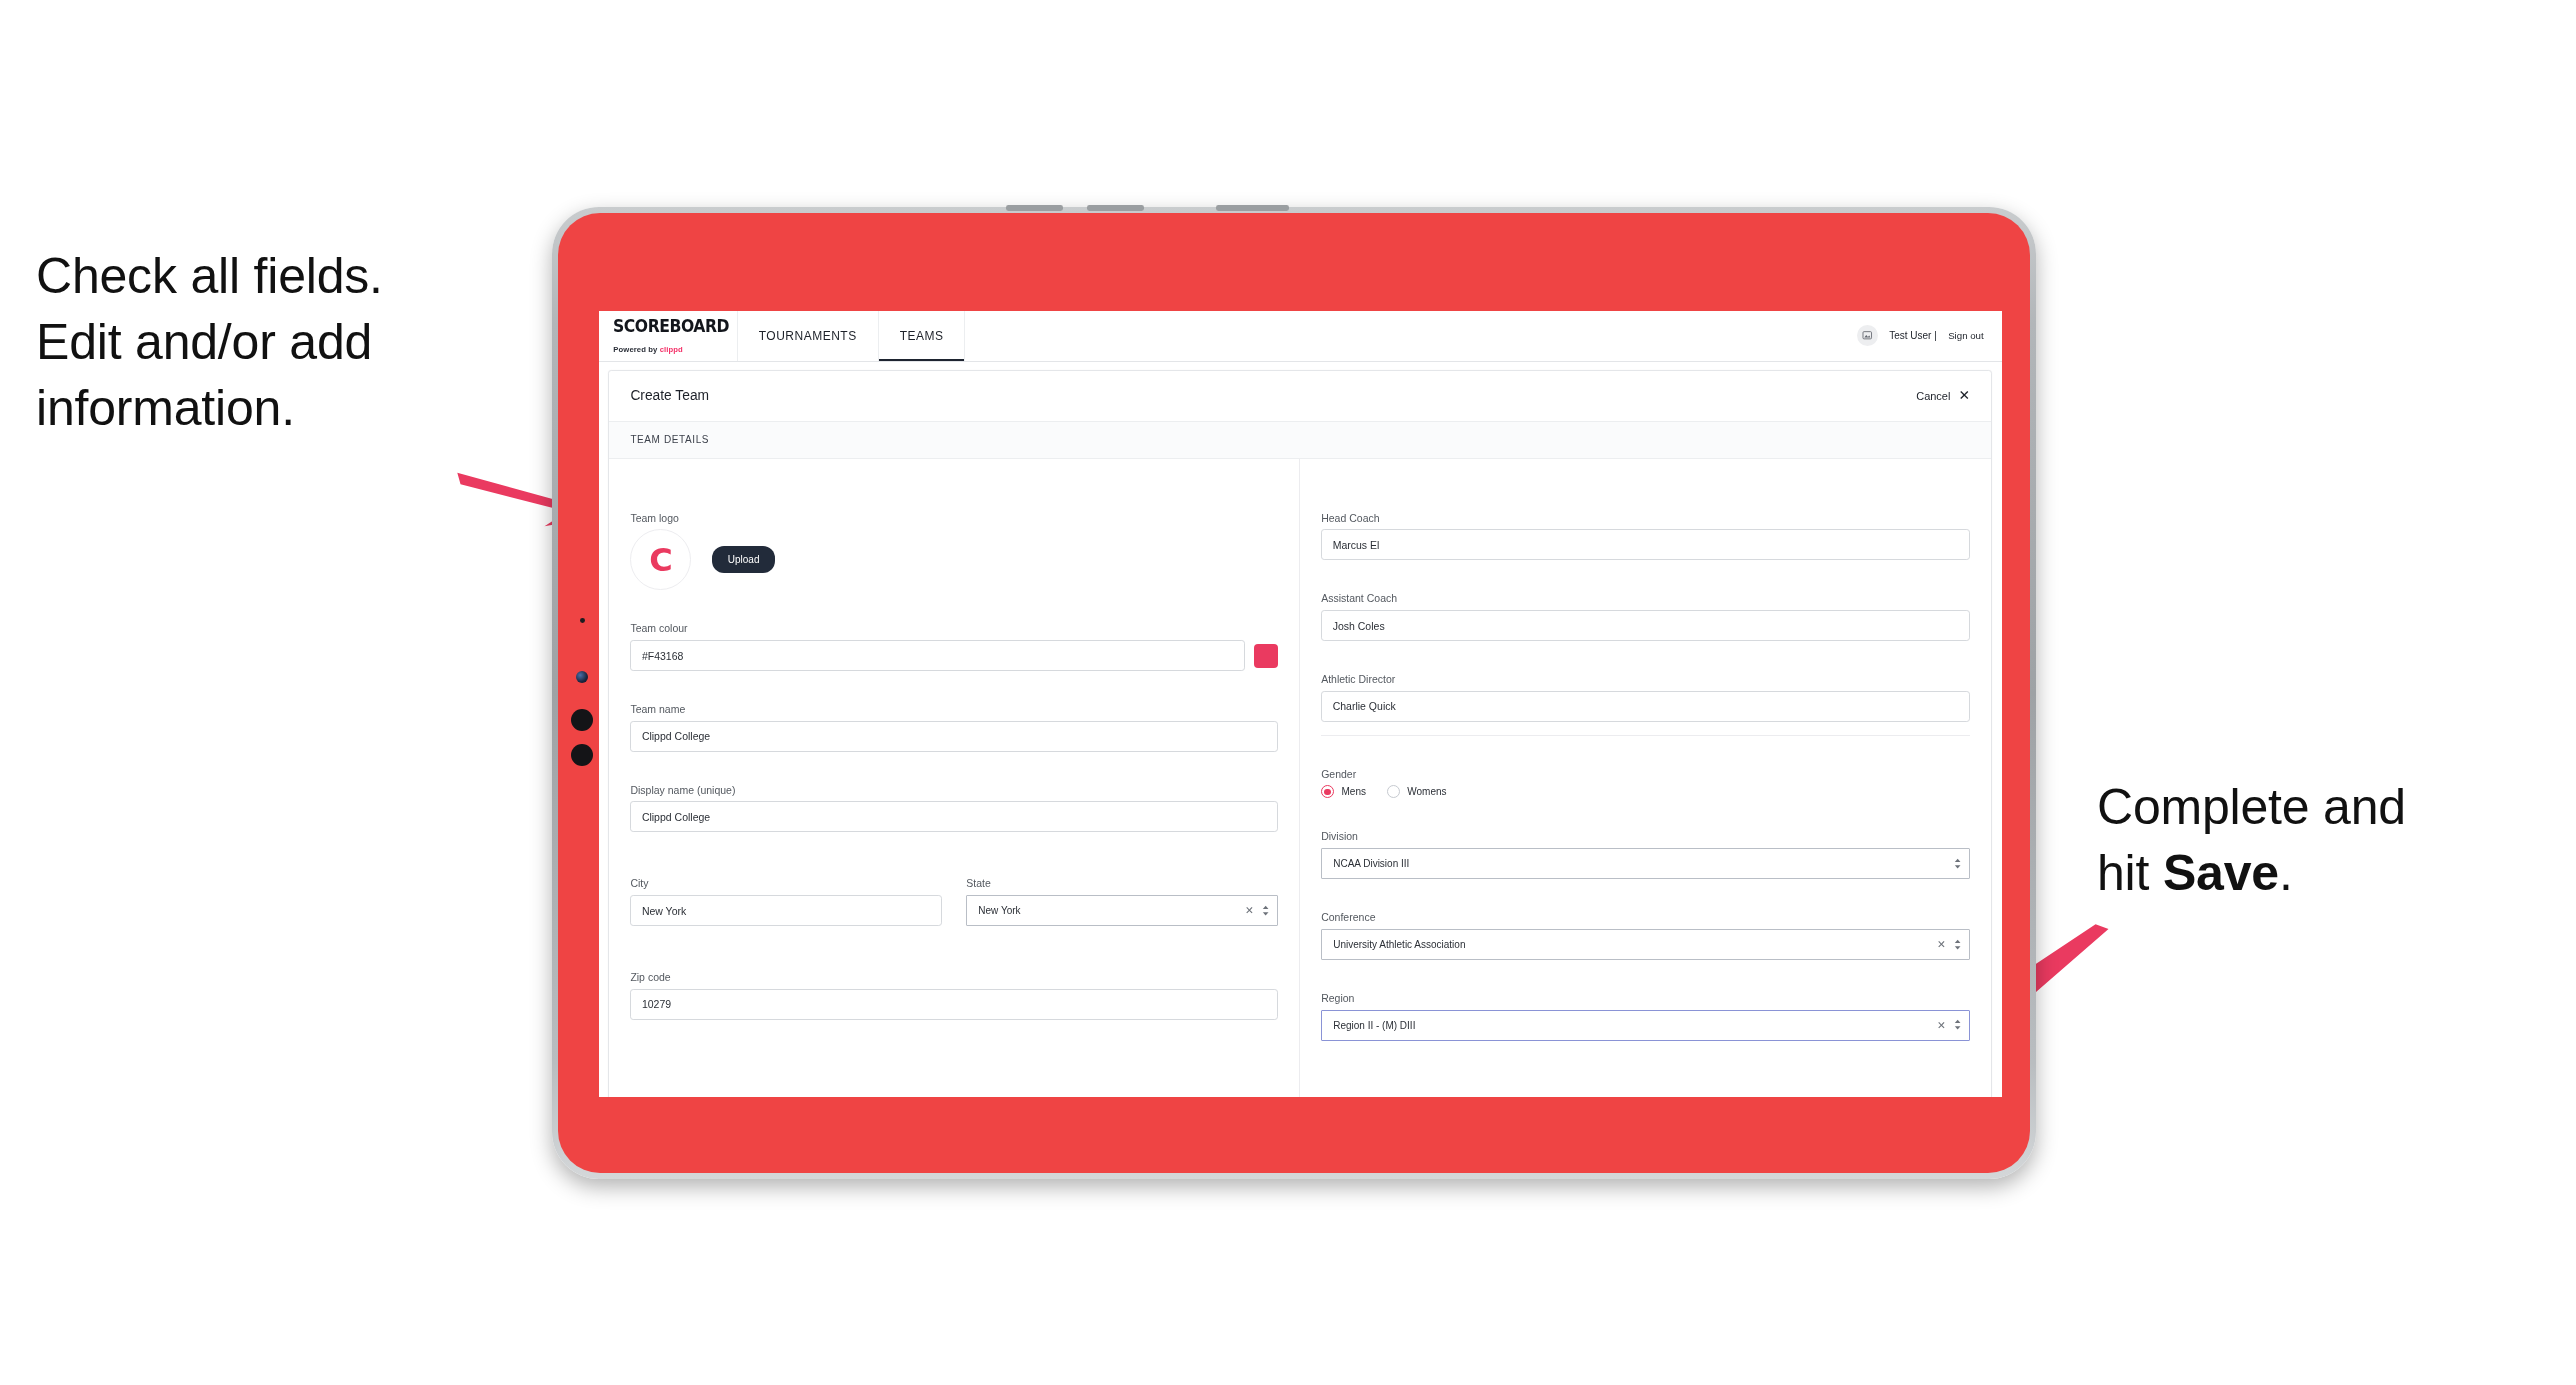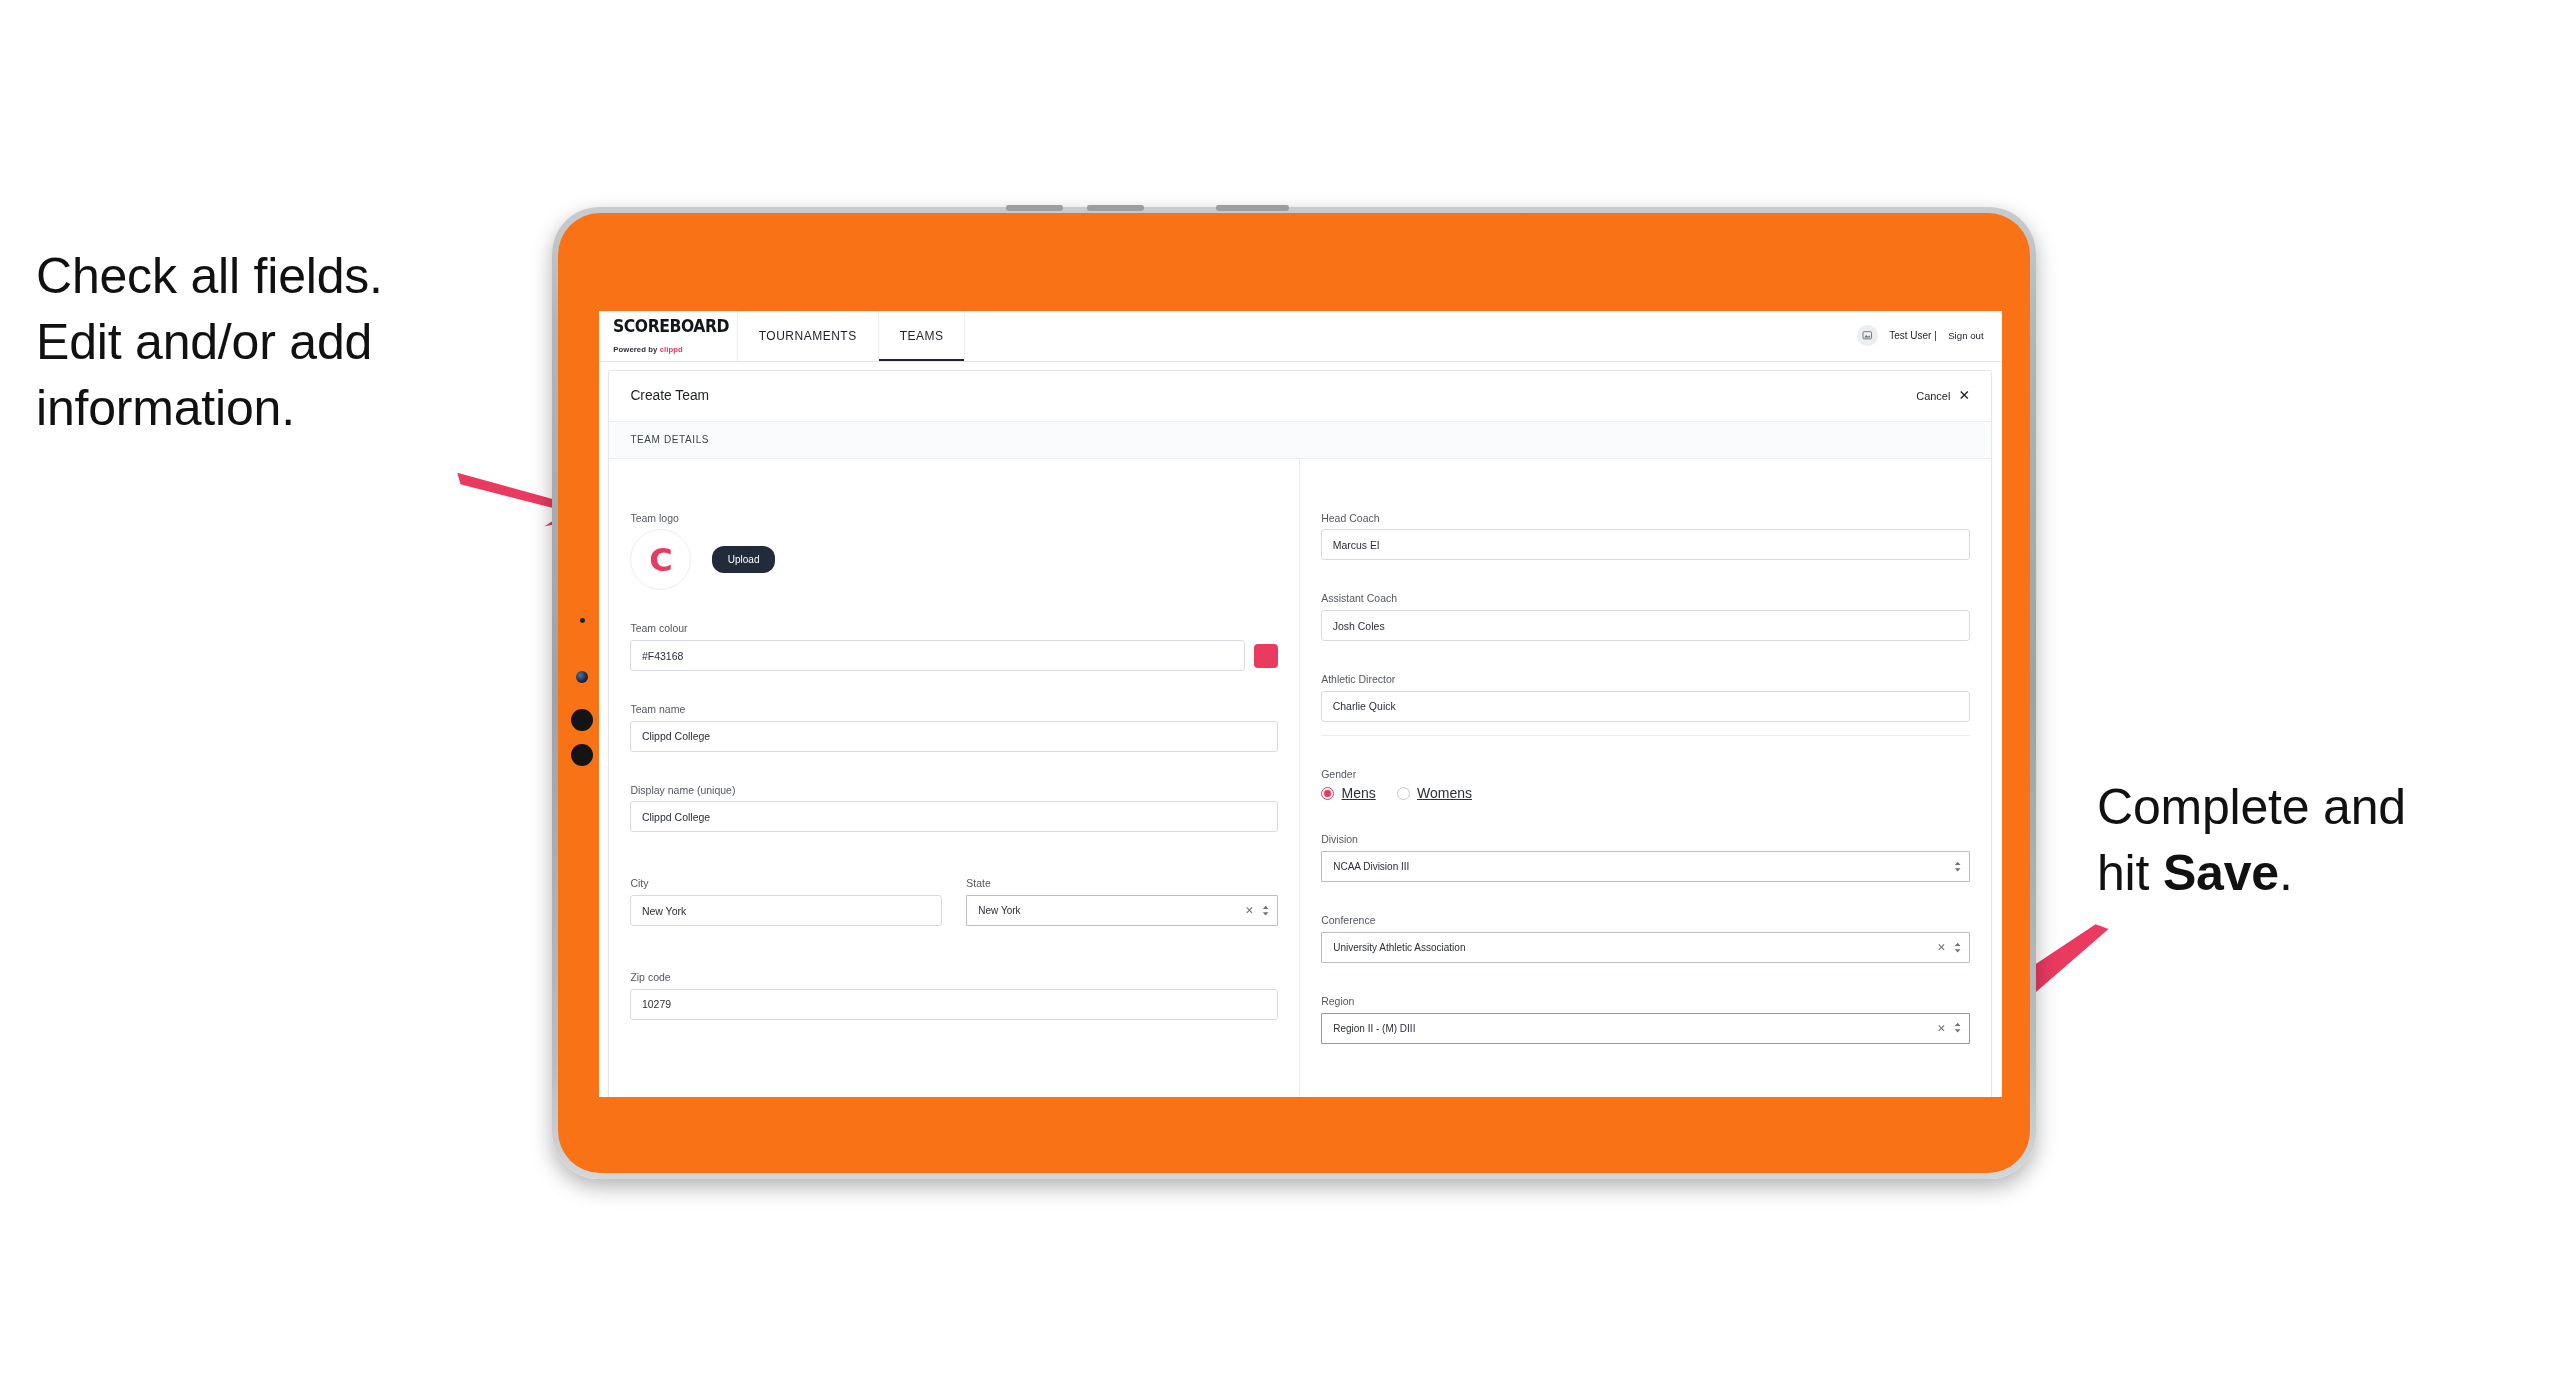--- a/index.html
+++ b/index.html
@@ -55,21 +55,21 @@
     position: absolute;
     inset: 0;
     border-radius: 47px;
     background: linear-gradient(180deg,#c9ccce 0%, #b2b6b9 12%, #9ea2a5 50%, #b9bdc0 88%, #d4d7d9 100%);
     box-shadow: 0 8px 21px rgba(0,0,0,0.30);
   }
   #tablet-bezel-inner {
     position: absolute;
     left: 5.7px; top: 5.7px; right: 5.7px; bottom: 5.7px;
     border-radius: 42px;
-    background: #f97316;
+    background: #ef4444;
   }
   
   .bezel-dot {
     position: absolute;
     border-radius: 50%;
     background: #141417;
   }
   #camera-lens {
     position: absolute;
     left: 18px;
@@ -362,21 +362,21 @@
     box-sizing: border-box;
     display: flex; align-items: center; justify-content: center;
   }
   .radio-dot.checked { border-color: #ea3a60; }
   .radio-dot.checked::after {
     content: "";
     width: 6.5px; height: 6.5px;
     border-radius: 50%;
     background: #ea3a60;
   }
-  .radio-label { font-size: 14px; color: #2b2f36; text-decoration: underline; }
+  .radio-label { font-size: 10px; color: #2b2f36; }
 
   #right-col-divider {
     border-top: 0.8px solid #ececef;
     margin: 8px 0 14.6px 0;
   }
 
   
   #card-footer {
     height: 52px;
     border-top: 0.8px solid #eceef0;

